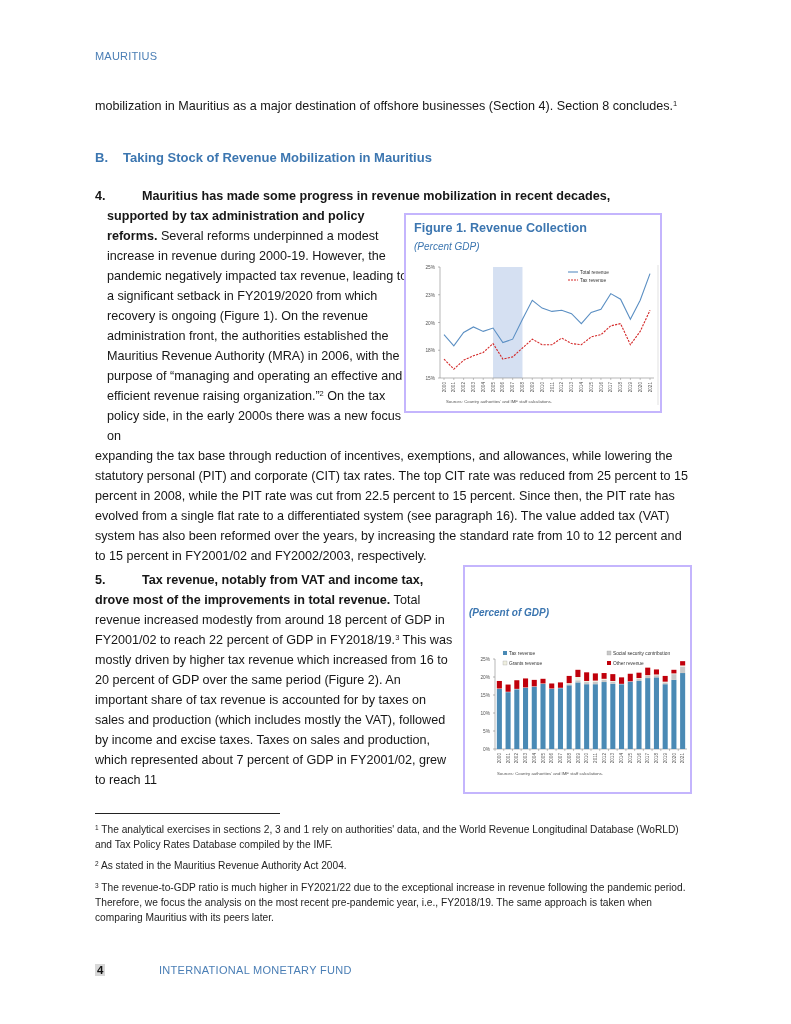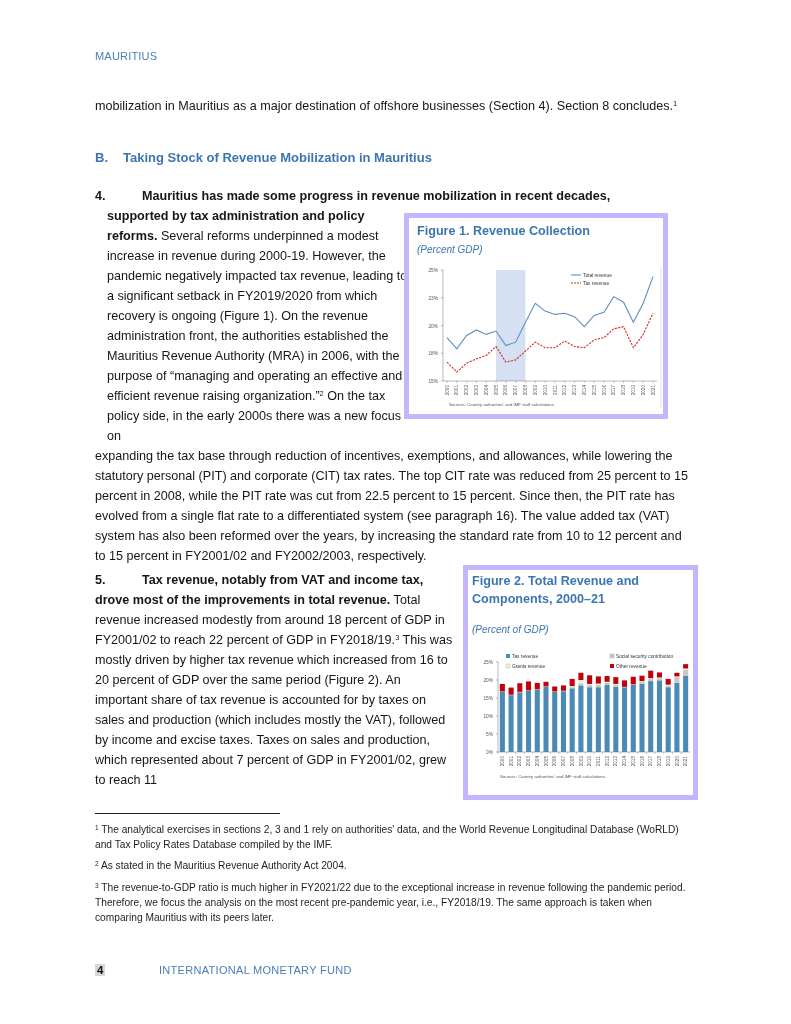--- a/index.html
+++ b/index.html
@@ -11,21 +11,21 @@
   .body-text b { font-weight: bold; }
   sup { font-size: 7.5px; vertical-align: top; position: relative; top: -2px; }
   .intro { left: 95px; top: 96px; width: 600px; }
   .section-head { left: 95px; top: 150px; font-size: 13px; font-weight: bold; color: #3c76b0; }
   .section-head .letter { display: inline-block; width: 28px; }
   .para4-top { left: 95px; top: 186px; width: 600px; }
   .para4-left { left: 95px; top: 206px; width: 303px; margin-left: 12px; }
   .para4-full { left: 95px; top: 446px; width: 600px; }
   .para5-left { left: 95px; top: 570px; width: 360px; }
   .para-num { display: inline-block; width: 47px; font-weight: bold; }
-  .figure-box { border: 5px solid #c4b5fd; background: #fff; }
+  .figure-box { border: 2px solid #c4b5fd; background: #fff; }
   .fig1 { left: 404px; top: 213px; width: 254px; height: 196px; }
   .fig2 { left: 463px; top: 565px; width: 225px; height: 225px; }
   .fig-title { font-weight: bold; color: #3c76b0; font-size: 12.6px; line-height: 18px; }
   .fig-sub { font-style: italic; color: #3c76b0; font-size: 10px; }
   .footrule { left: 95px; top: 813px; width: 185px; height: 1px; background: #222; }
   .footnote { left: 95px; width: 600px; font-size: 10.2px; line-height: 15px; color: #1e1e1e; }
   .footnote sup { font-size: 6.5px; }
   .page-num { left: 95px; top: 964px; font-size: 11.5px; font-weight: bold; background: #d8d8d8; padding: 0 2px; }
   .org-name { left: 124px; top: 964px; font-size: 11px; color: #4a7eb5; letter-spacing: 0.3px; margin-left: 35px; }
   svg text { font-family: "Liberation Sans", sans-serif; }
@@ -165,25 +165,21 @@
       <text x="174" y="66.8" font-size="4.8" fill="#333">Tax revenue</text>
       <text x="40" y="188" font-size="4.3" fill="#555">Sources: Country authorities' and IMF staff calculations.</text>
     </svg>
 </div>
 
 <div class="abs body-text para5-left">
   <b><span class="para-num">5.</span><span>Tax revenue, notably from VAT and income tax, drove most of the improvements in total revenue.</span></b><span> Total revenue increased modestly from around 18 percent of GDP in FY2001/02 to reach 22 percent of GDP in FY2018/19.</span><sup>3</sup><span> This was mostly driven by higher tax revenue which increased from 16 to 20 percent of GDP over the same period (Figure 2). An important share of tax revenue is accounted for by taxes on sales and production (which includes mostly the VAT), followed by income and excise taxes. Taxes on sales and production, which represented about 7 percent of GDP in FY2001/02, grew to reach 11</span>
 </div>
 
 <div class="abs figure-box fig2">
-  <div class="fig-title" style="position:absolute;left:4px;top:2px;">
-    <div>Figure 2. Total Revenue and</div>
-    <div>Components, 2000–21</div>
-  </div>
-  <div class="fig-sub" style="position:absolute;left:4px;top:54px;">(Percent of GDP)</div>
+  <div class="fig-sub" style="position:absolute;left:4px;top:40px;font-weight:bold;">(Percent of GDP)</div>
   <svg id="fig2-svg" width="225" height="225" style="position:absolute;left:0;top:0;">
       <line x1="30" y1="92" x2="30" y2="182" stroke="#888" stroke-width="0.6"></line>
       <line x1="30" y1="182" x2="222" y2="182" stroke="#888" stroke-width="0.6"></line>
       <line x1="28" y1="182" x2="30" y2="182" stroke="#888" stroke-width="0.6"></line>
       <text x="25" y="184" font-size="4.8" fill="#555" text-anchor="end">0%</text>
       <line x1="28" y1="164" x2="30" y2="164" stroke="#888" stroke-width="0.6"></line>
       <text x="25" y="166" font-size="4.8" fill="#555" text-anchor="end">5%</text>
       <line x1="28" y1="146" x2="30" y2="146" stroke="#888" stroke-width="0.6"></line>
       <text x="25" y="148" font-size="4.8" fill="#555" text-anchor="end">10%</text>
       <line x1="28" y1="128" x2="30" y2="128" stroke="#888" stroke-width="0.6"></line>

